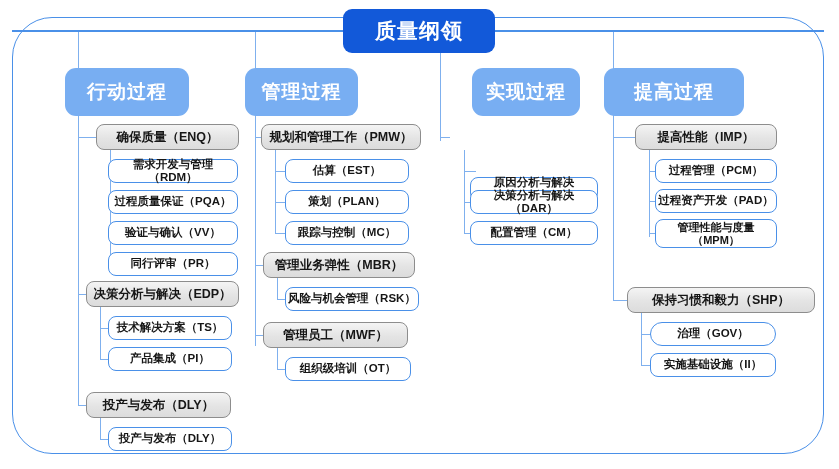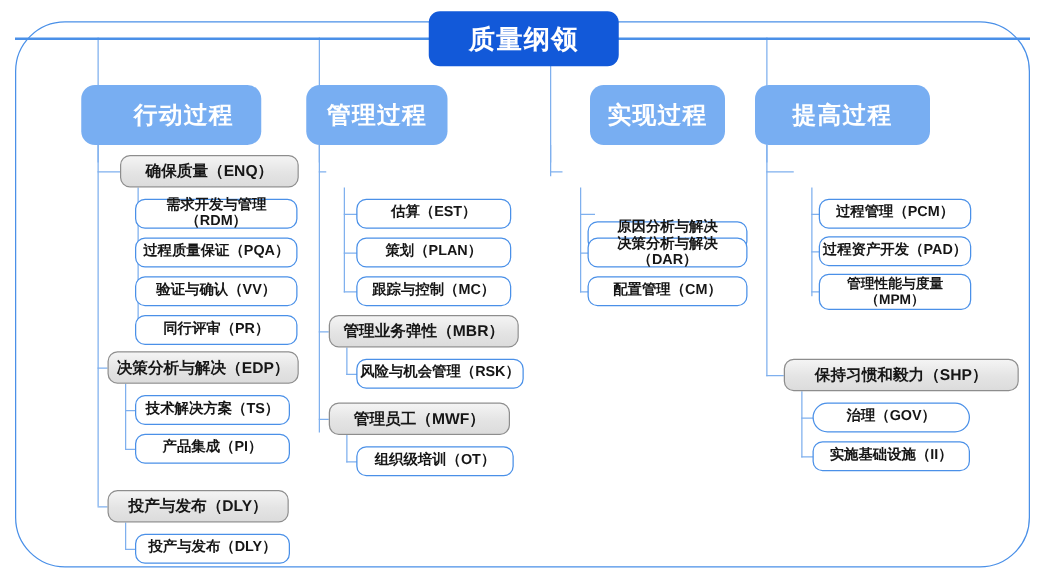--- a/index.html
+++ b/index.html
@@ -101,21 +101,21 @@
 
 <div id="stage">
 
   <div class="frame"></div>
 
   <div class="spine left"></div>
   <div class="spine right"></div>
 
   <div class="root-title">质量纲领</div>
 
-  <div class="cat" style="left:65px;top:68px;width:124px;padding-left:20px;">行动过程</div>
+  <div class="cat" style="left:65px;top:68px;width:124px;">行动过程</div>
   <div class="trunk" style="left:78px;top:30px;height:100px;"></div>
   <div class="trunk" style="left:78px;top:116px;height:289px;"></div>
 
   <div class="stub" style="left:78px;top:137px;width:18px;"></div>
   <div class="grp" style="left:96px;top:124px;width:143px;height:26px;">确保质量（ENQ）</div>
   <div class="trunk" style="left:110px;top:150px;height:115px;"></div>
 
   <div class="stub" style="left:110px;top:171px;width:18px;"></div>
   <div class="leaf" style="left:108px;top:159px;width:130px;height:24px;">需求开发与管理（RDM）</div>
   <div class="stub" style="left:110px;top:202px;width:18px;"></div>
@@ -137,20 +137,21 @@
   <div class="grp" style="left:86px;top:392px;width:145px;height:26px;">投产与发布（DLY）</div>
   <div class="trunk" style="left:100px;top:418px;height:22px;"></div>
   <div class="stub" style="left:100px;top:439px;width:18px;"></div>
   <div class="leaf" style="left:108px;top:427px;width:124px;height:24px;">投产与发布（DLY）</div>
 
   <div class="cat" style="left:245px;top:68px;width:113px;">管理过程</div>
   <div class="trunk" style="left:255px;top:30px;height:100px;"></div>
   <div class="trunk" style="left:255px;top:116px;height:230px;"></div>
 
   <div class="stub" style="left:255px;top:137px;width:6px;"></div>
+  <div class="grp" style="left:261px;top:124px;width:160px;height:26px;">规划和管理工作（PMW）</div>
   <div class="trunk" style="left:275px;top:150px;height:84px;"></div>
   <div class="stub" style="left:275px;top:171px;width:18px;"></div>
   <div class="leaf" style="left:285px;top:159px;width:124px;height:24px;">估算（EST）</div>
   <div class="stub" style="left:275px;top:202px;width:18px;"></div>
   <div class="leaf" style="left:285px;top:190px;width:124px;height:24px;">策划（PLAN）</div>
   <div class="stub" style="left:275px;top:233px;width:18px;"></div>
   <div class="leaf" style="left:285px;top:221px;width:124px;height:24px;">跟踪与控制（MC）</div>
 
   <div class="stub" style="left:255px;top:265px;width:8px;"></div>
   <div class="grp" style="left:263px;top:252px;width:152px;height:26px;">管理业务弹性（MBR）</div>
@@ -174,20 +175,21 @@
   <div class="stub" style="left:464px;top:202px;width:12px;"></div>
   <div class="leaf" style="left:470px;top:190px;width:128px;height:24px;">决策分析与解决（DAR）</div>
   <div class="stub" style="left:464px;top:233px;width:12px;"></div>
   <div class="leaf" style="left:470px;top:221px;width:128px;height:24px;">配置管理（CM）</div>
 
   <div class="cat" style="left:604px;top:68px;width:140px;">提高过程</div>
   <div class="trunk" style="left:613px;top:30px;height:100px;"></div>
   <div class="trunk" style="left:613px;top:116px;height:185px;"></div>
 
   <div class="stub" style="left:613px;top:137px;width:22px;"></div>
+  <div class="grp" style="left:635px;top:124px;width:142px;height:26px;">提高性能（IMP）</div>
   <div class="trunk" style="left:649px;top:150px;height:87px;"></div>
   <div class="stub" style="left:649px;top:171px;width:12px;"></div>
   <div class="leaf" style="left:655px;top:159px;width:122px;height:24px;">过程管理（PCM）</div>
   <div class="stub" style="left:649px;top:201px;width:12px;"></div>
   <div class="leaf" style="left:655px;top:189px;width:122px;height:24px;">过程资产开发（PAD）</div>
   <div class="stub" style="left:649px;top:233px;width:12px;"></div>
   <div class="leaf two-line" style="left:655px;top:219px;width:122px;height:29px;white-space:pre-line;">管理性能与度量
 （MPM）</div>
 
   <div class="stub" style="left:613px;top:300px;width:14px;"></div>

